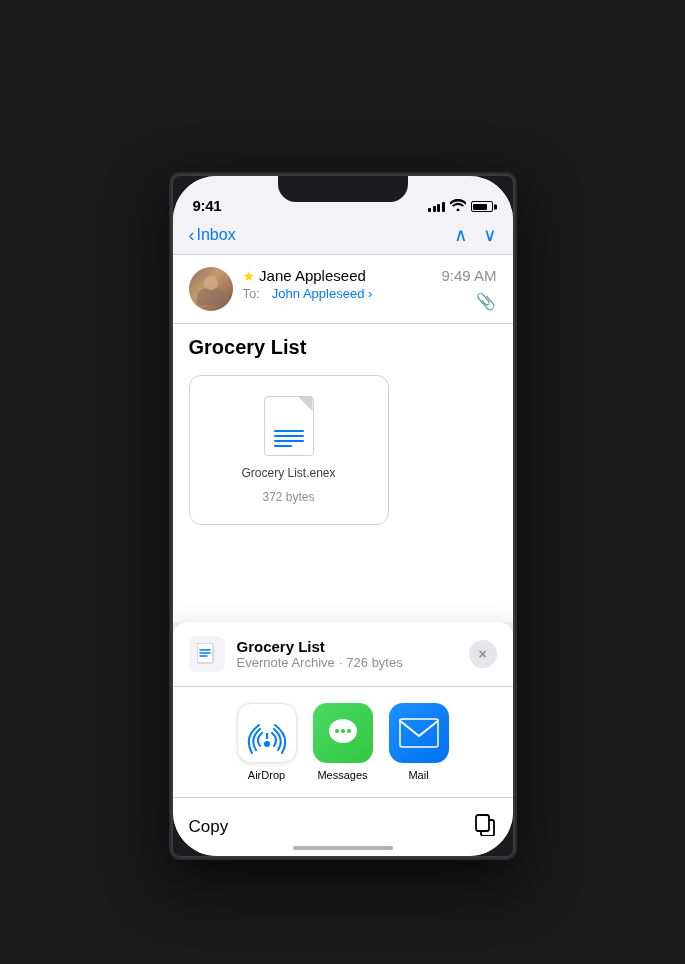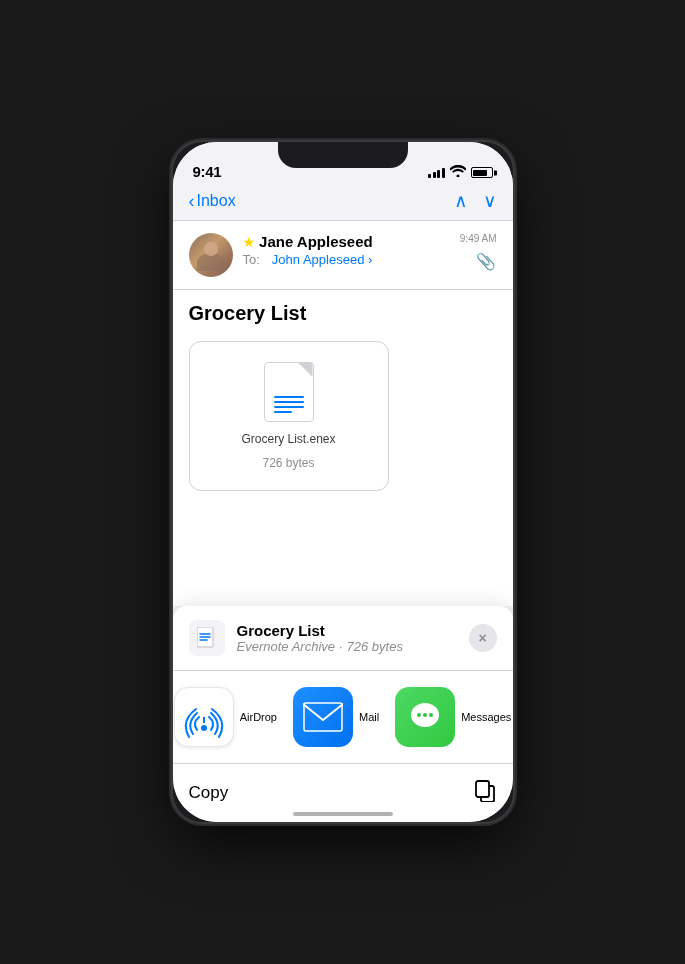--- a/index.html
+++ b/index.html
@@ -15,27 +15,28 @@
     .phone-wrapper {
       width: 340px;
       height: 680px;
       position: relative;
     }
 
     .phone-frame {
       width: 340px;
       height: 680px;
       background: #1c1c1e;
-      border-radius: 29px;
+      border-radius: 7px;
       position: relative;
       box-shadow:
         0 0 0 2px #3a3a3c,
         0 0 0 4px #2c2c2e,
         0 20px 60px rgba(0,0,0,0.8);
       overflow: hidden;
+      margin-top: 34px;
     }
 
     
     .phone-frame::before {
       content: '';
       position: absolute;
       left: -4px;
       top: 80px;
       width: 4px;
       height: 28px;
@@ -236,21 +237,21 @@
       gap: 4px;
     }
 
     .star-icon {
       color: #ffd700;
       font-size: 14px;
     }
 
     .sender-name {
       font-size: 15px;
-      font-weight: 700;
+      font-weight: 400;
       color: #000;
     }
 
     .email-to-row {
       display: flex;
       align-items: center;
       gap: 12px;
       margin-top: 2px;
     }
 
@@ -391,21 +392,20 @@
 
     .share-file-name {
       font-size: 15px;
       font-weight: 600;
       color: #000;
     }
 
     .share-file-meta {
       font-size: 13px;
       color: #8e8e93;
-      font-style: italic;
     }
 
     .share-close-btn {
       width: 28px;
       height: 28px;
       background: #e5e5ea;
       border-radius: 50%;
       display: flex;
       align-items: center;
       justify-content: center;
@@ -419,21 +419,21 @@
     .share-apps {
       padding: 16px;
       display: flex;
       gap: 16px;
       justify-content: center;
       border-bottom: 0.5px solid #d1d1d6;
     }
 
     .app-item {
       display: flex;
-      flex-direction: row;
+      flex-direction: column;
       align-items: center;
       gap: 6px;
       cursor: pointer;
     }
 
     .app-icon {
       width: 60px;
       height: 60px;
       border-radius: 14px;
       display: flex;
@@ -578,38 +578,38 @@
           <div class="email-sender-row">
             <span class="star-icon">★</span>
             <span class="sender-name">Jane Appleseed</span>
           </div>
           <div class="email-to-row">
             <span class="to-label">To:</span>
             <span class="to-name"><span>John Appleseed</span> ›</span>
           </div>
         </div>
         <div class="email-header-right">
-          <span style="font-size:10px;color:#8e8e93;">9:49 AM</span>
+          <span style="font-size:15px;color:#8e8e93;">9:49 AM</span>
           <span class="attachment-icon">📎</span>
         </div>
       </div>
 
       <div class="email-content">
         <div class="email-subject">Grocery List</div>
         <div class="attachment-card">
           <div class="doc-icon">
             <div class="doc-lines">
               <div class="doc-line"></div>
               <div class="doc-line"></div>
               <div class="doc-line"></div>
               <div class="doc-line doc-line-short"></div>
             </div>
           </div>
           <div class="attachment-name">Grocery List.enex</div>
-          <div class="attachment-size">726 bytes</div>
+          <div class="attachment-size">372 bytes</div>
         </div>
       </div>
 
       <div class="share-sheet">
 
         <div class="share-header">
           <div class="share-doc-icon">
             <svg width="20" height="22" viewBox="0 0 20 22">
               <rect x="0" y="0" width="16" height="20" rx="2" ry="2" fill="white" stroke="#d1d1d6" stroke-width="1.5"></rect>
               <line x1="3" y1="7" x2="13" y2="7" stroke="#007aff" stroke-width="1.5" stroke-linecap="round"></line>
@@ -636,43 +636,43 @@
                 <path d="M11 39 Q4 28 15 18" stroke="#007aff" stroke-width="2" fill="none" stroke-linecap="round"></path>
                 <path d="M33 39 Q40 28 29 18" stroke="#007aff" stroke-width="2" fill="none" stroke-linecap="round"></path>
                 <path d="M7 42 Q-2 26 14 14" stroke="#007aff" stroke-width="2" fill="none" stroke-linecap="round"></path>
                 <path d="M37 42 Q46 26 30 14" stroke="#007aff" stroke-width="2" fill="none" stroke-linecap="round"></path>
               </svg>
             </div>
             <span class="app-label">AirDrop</span>
           </div>
 
           <div class="app-item">
-            <div class="app-icon app-icon-mail">
-              <svg width="40" height="30" viewBox="0 0 40 30">
-                <rect x="0" y="0" width="40" height="30" rx="3" fill="none"></rect>
-                <path d="M0 2 L20 18 L40 2" stroke="white" stroke-width="2" fill="none" stroke-linecap="round"></path>
-                <rect x="1" y="1" width="38" height="28" rx="2" fill="none" stroke="white" stroke-width="1.5"></rect>
-              </svg>
-            </div>
-            <span class="app-label">Mail</span>
-          </div>
-
-          <div class="app-item">
             <div class="app-icon app-icon-messages">
               <svg width="36" height="36" viewBox="0 0 36 36">
                 <ellipse cx="18" cy="16" rx="14" ry="12" fill="white"></ellipse>
                 <polygon points="12,26 18,28 16,20" fill="white"></polygon>
                 <circle cx="12" cy="16" r="2" fill="#32c840"></circle>
                 <circle cx="18" cy="16" r="2" fill="#32c840"></circle>
                 <circle cx="24" cy="16" r="2" fill="#32c840"></circle>
               </svg>
             </div>
             <span class="app-label">Messages</span>
           </div>
 
+          <div class="app-item">
+            <div class="app-icon app-icon-mail">
+              <svg width="40" height="30" viewBox="0 0 40 30">
+                <rect x="0" y="0" width="40" height="30" rx="3" fill="none"></rect>
+                <path d="M0 2 L20 18 L40 2" stroke="white" stroke-width="2" fill="none" stroke-linecap="round"></path>
+                <rect x="1" y="1" width="38" height="28" rx="2" fill="none" stroke="white" stroke-width="1.5"></rect>
+              </svg>
+            </div>
+            <span class="app-label">Mail</span>
+          </div>
+
 
         </div>
 
         <div class="share-actions">
           <span class="copy-label">Copy</span>
           <span class="copy-icon">
             <svg width="24" height="24" viewBox="0 0 24 24" fill="none">
               <rect x="8" y="8" width="13" height="16" rx="2" ry="2" stroke="#000" stroke-width="1.8" fill="white"></rect>
               <rect x="3" y="3" width="13" height="16" rx="2" ry="2" stroke="#000" stroke-width="1.8" fill="white"></rect>
             </svg>

